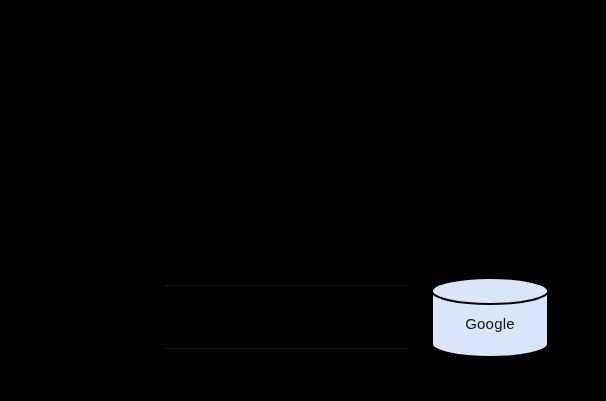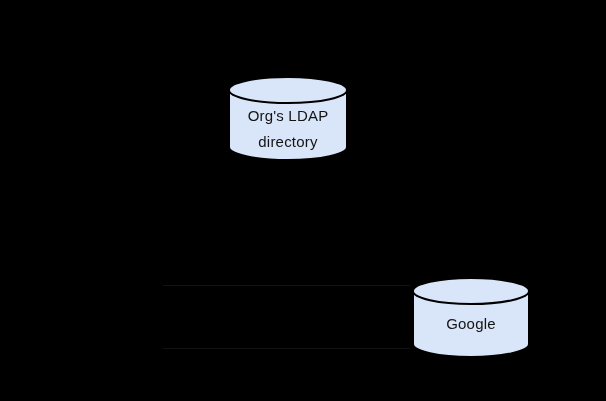--- a/index.html
+++ b/index.html
@@ -59,31 +59,23 @@
 </head>
 <body>
 
 <div class="canvas">
 
   <svg class="connectors" xmlns="http://www.w3.org/2000/svg">
     <line x1="163" y1="285.5" x2="410" y2="285.5" stroke-width="1" stroke="#121212"></line>
     <line x1="163" y1="348.5" x2="410" y2="348.5" stroke-width="1" stroke="#121212"></line>
   </svg>
 
-  <div class="node" style="left:228px; top:76px; width:120px; height:85px;">
-    <svg class="cyl" viewBox="0 0 120 85" xmlns="http://www.w3.org/2000/svg">
-      <path d="M1 14 L1 71 A59 13 0 0 0 119 71 L119 14 Z" fill="#d9e5f8" stroke="#000000"></path>
-      <ellipse cx="60" cy="14" rx="59" ry="13" fill="#d9e5f8" stroke="#000000"></ellipse>
-    </svg>
-    <div class="label">Org's LDAP
-directory</div>
-  </div>
 
 
-  <div class="node" style="left:412px; top:277px; width:118px; height:81px;">
+  <div class="node" style="left:431px; top:277px; width:118px; height:81px;">
     <svg class="cyl" viewBox="0 0 118 81" xmlns="http://www.w3.org/2000/svg">
       <path d="M1 14 L1 67 A58 13 0 0 0 117 67 L117 14 Z" fill="#d9e5f8" stroke="#000000"></path>
       <ellipse cx="59" cy="14" rx="58" ry="13" fill="#d9e5f8" stroke="#000000"></ellipse>
     </svg>
     <div class="label label-single">Google</div>
   </div>
 
 </div>
 
 </body></html>

